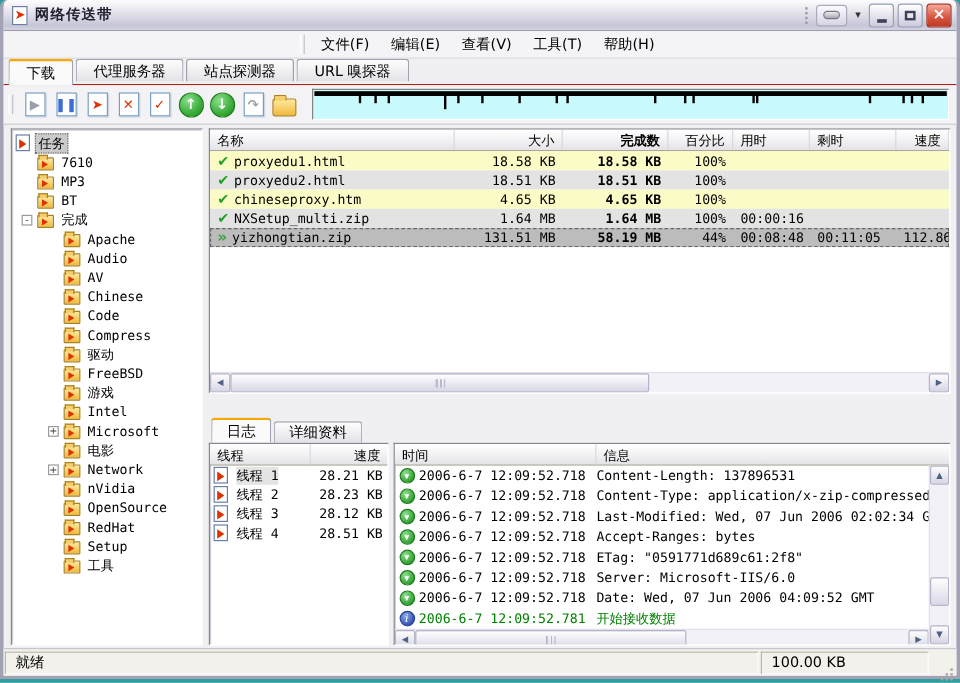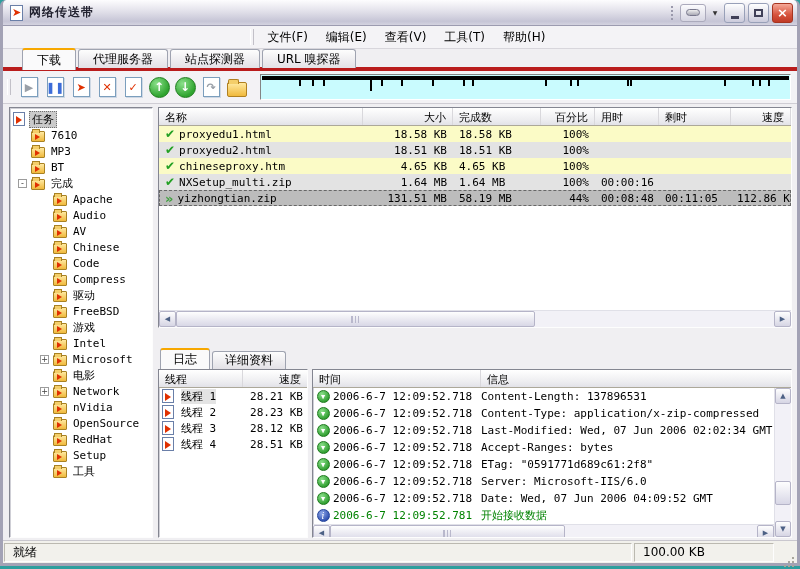--- a/index.html
+++ b/index.html
@@ -24,21 +24,21 @@
   .winbtn .bar { width:8px; height:3px; background:#404058; margin-top:9px; }
   .winbtn .box { width:9px; height:8px; border:2px solid #404058; }
   .winbtn.close { background:linear-gradient(#F5A898,#D6523C 60%,#C03A26); border-color:#A63420; color:#fff; font-weight:bold; font-size:13px; line-height:13px; }
 
   
   .menubar { height:23px; background:#F4F3F6; display:flex; align-items:center; border-bottom:1px solid #D8D6DC; padding-left:2px;justify-content:center; }
   .gripper { width:4px; height:16px; border-left:1px solid #FFFFFF; border-right:1px solid #C2C0C8; margin:0 5px 0 2px; }
   .menu-item { padding:2px 9px; cursor:default; }
 
   
-  .tabstrip { height:22px; background:#F0EFF2; display:flex; align-items:center; padding-left:19px; border-bottom:4px solid #b91c1c; }
+  .tabstrip { height:22px; background:#F0EFF2; display:flex; align-items:flex-start; padding-left:4px; border-bottom:1px solid #b91c1c; }
   .tab { height:19px; padding:1px 14px 0; margin-right:2px; background:linear-gradient(#FDFDFD,#E3E1E6); border:1px solid #9FA3B0; border-bottom:none; border-radius:3px 3px 0 0; display:flex; align-items:center; }
   .tab.active { height:22px; background:#FAFAFB; border-top:2px solid #F7A700; margin-bottom:-1px; }
 
   
   .toolbar { height:33px; background:#F3F2F5; display:flex; align-items:center; padding:0 6px 0 2px; border-bottom:1px solid #CFCDD4; }
   .tbtn { width:26px; height:26px; display:flex; align-items:center; justify-content:center; border:1px solid transparent; border-radius:2px; position:relative; }
   .pageico { width:17px; height:20px; background:#fff; border:1px solid #7B9EBD; position:relative; box-shadow:1px 1px 0 #CFD8E4; }
   .pageico span { position:absolute; inset:0; display:flex; align-items:center; justify-content:center; font-weight:bold; font-size:11px; }
   .g-gray { color:#9AA0A8; } .g-red { color:#E03000; } .g-blue { color:#3C6CD8; font-size:9px; letter-spacing:0; }
   .circico { width:21px; height:21px; border-radius:50%; background:radial-gradient(circle at 35% 30%, #8BE08B, #2FA42F 70%); border:1px solid #1E7C1E; color:#fff; font-weight:bold; font-size:12px; display:flex; align-items:center; justify-content:center; }
@@ -48,21 +48,21 @@
   .speed-graph { flex:1; height:26px; margin-left:10px; background:#C9FBFE; border:1px solid; border-color:#848484 #FFFFFF #FFFFFF #848484; position:relative; overflow:hidden; }
   .speed-graph .topbar { position:absolute; top:1px; left:1px; right:1px; height:4px; background:#000; }
   .speed-graph .tick { position:absolute; top:5px; width:2px; height:6px; background:#000; }
   .speed-graph .tick.long { height:11px; }
 
   
   .workspace { flex:1; display:flex; padding:3px 5px 2px 6px; gap:5px; min-height:0; }
   .sunken { background:#fff; border:1px solid; border-color:#848691 #FDFDFD #FDFDFD #848691; box-shadow:inset 1px 1px 0 #CFCFD6; }
 
   
-  .tree-panel { width:144px; overflow:hidden; padding:3px 0 0 3px; font-size:11px; }
+  .tree-panel { width:160px; overflow:hidden; padding:3px 0 0 3px; font-size:11px; }
   .trow { height:16px; display:flex; align-items:center; white-space:nowrap; }
   .trow .indent1 { width:18px; } .trow .indent2 { width:40px; }
   .expbox { width:9px; height:9px; border:1px solid #9C9C9C; background:#fff; font-size:8px; line-height:7px; text-align:center; color:#404040; margin-right:4px; flex:0 0 auto; }
   .tlabel { padding:0 2px; font-family:"DejaVu Sans Mono", monospace; }
   .trow.selected .tlabel { background:#CACACA; border:1px dotted #707070; }
   .foldico { width:14px; height:11px; background:linear-gradient(#FFE9A0,#F0B93C); border:1px solid #A98223; border-radius:1px; position:relative; margin:2px 4px 0 0; flex:0 0 auto; }
   .foldico::before { content:""; position:absolute; top:-3px; left:0; width:6px; height:3px; background:#F4CE6A; border:1px solid #A98223; border-bottom:none; }
   .foldico::after { content:""; position:absolute; top:2px; left:3px; border-left:5px solid #E03000; border-top:3px solid transparent; border-bottom:3px solid transparent; }
   .pagico-sm { width:12px; height:14px; background:#fff; border:1px solid #6A7FA8; position:relative; margin-right:4px; flex:0 0 auto; }
   .pagico-sm::after { content:""; position:absolute; top:3px; left:2px; border-left:6px solid #E03000; border-top:4px solid transparent; border-bottom:4px solid transparent; }
@@ -73,21 +73,21 @@
   .file-panel { height:221px; display:flex; flex-direction:column; overflow:hidden; }
   .lheader { display:flex; height:18px; background:linear-gradient(#FFFFFF,#EDEDF0 70%, #E2E2E8); border-bottom:1px solid #ACA899; flex:0 0 auto; font-size:11px; }
   .hcell { padding:2px 6px 0; border-right:1px solid #D9D8DC; white-space:nowrap; overflow:hidden; }
   .frow { display:flex; height:16px; align-items:center; font-family:"DejaVu Sans Mono", monospace; font-size:11px; flex:0 0 auto; }
   .frow.yellow { background:#FBFBC6; }
   .frow.gray { background:#E3E3E3; }
   .frow.selected { background:#BCBCBC; outline:1px dashed #666; outline-offset:-1px; }
   .ccell { padding:0 6px; white-space:nowrap; overflow:hidden; }
   .col-name { width:204px; display:flex; align-items:center; gap:4px; }
   .col-size { width:90px; text-align:right; }
-  .col-done { width:88px; text-align:left; }
+  .col-done { width:88px; text-align:right;font-weight:bold; }
   .col-pct  { width:54px; text-align:right; }
   .col-ela  { width:64px; text-align:left; }
   .col-rem  { width:72px; text-align:left; }
   .col-spd  { flex:1; text-align:right; }
   .check-g { color:#22A022; font-size:12px; font-weight:bold; font-family:"DejaVu Sans",sans-serif; }
   .dl-arrow { color:#3FA03F; font-size:13px; font-weight:bold; font-family:"DejaVu Sans",sans-serif; }
   .list-fill { flex:1; background:#fff; }
 
   
   .hscroll { height:17px; display:flex; flex:0 0 auto; background:#F2F1F7; border-top:1px solid #E0E0E8; }

